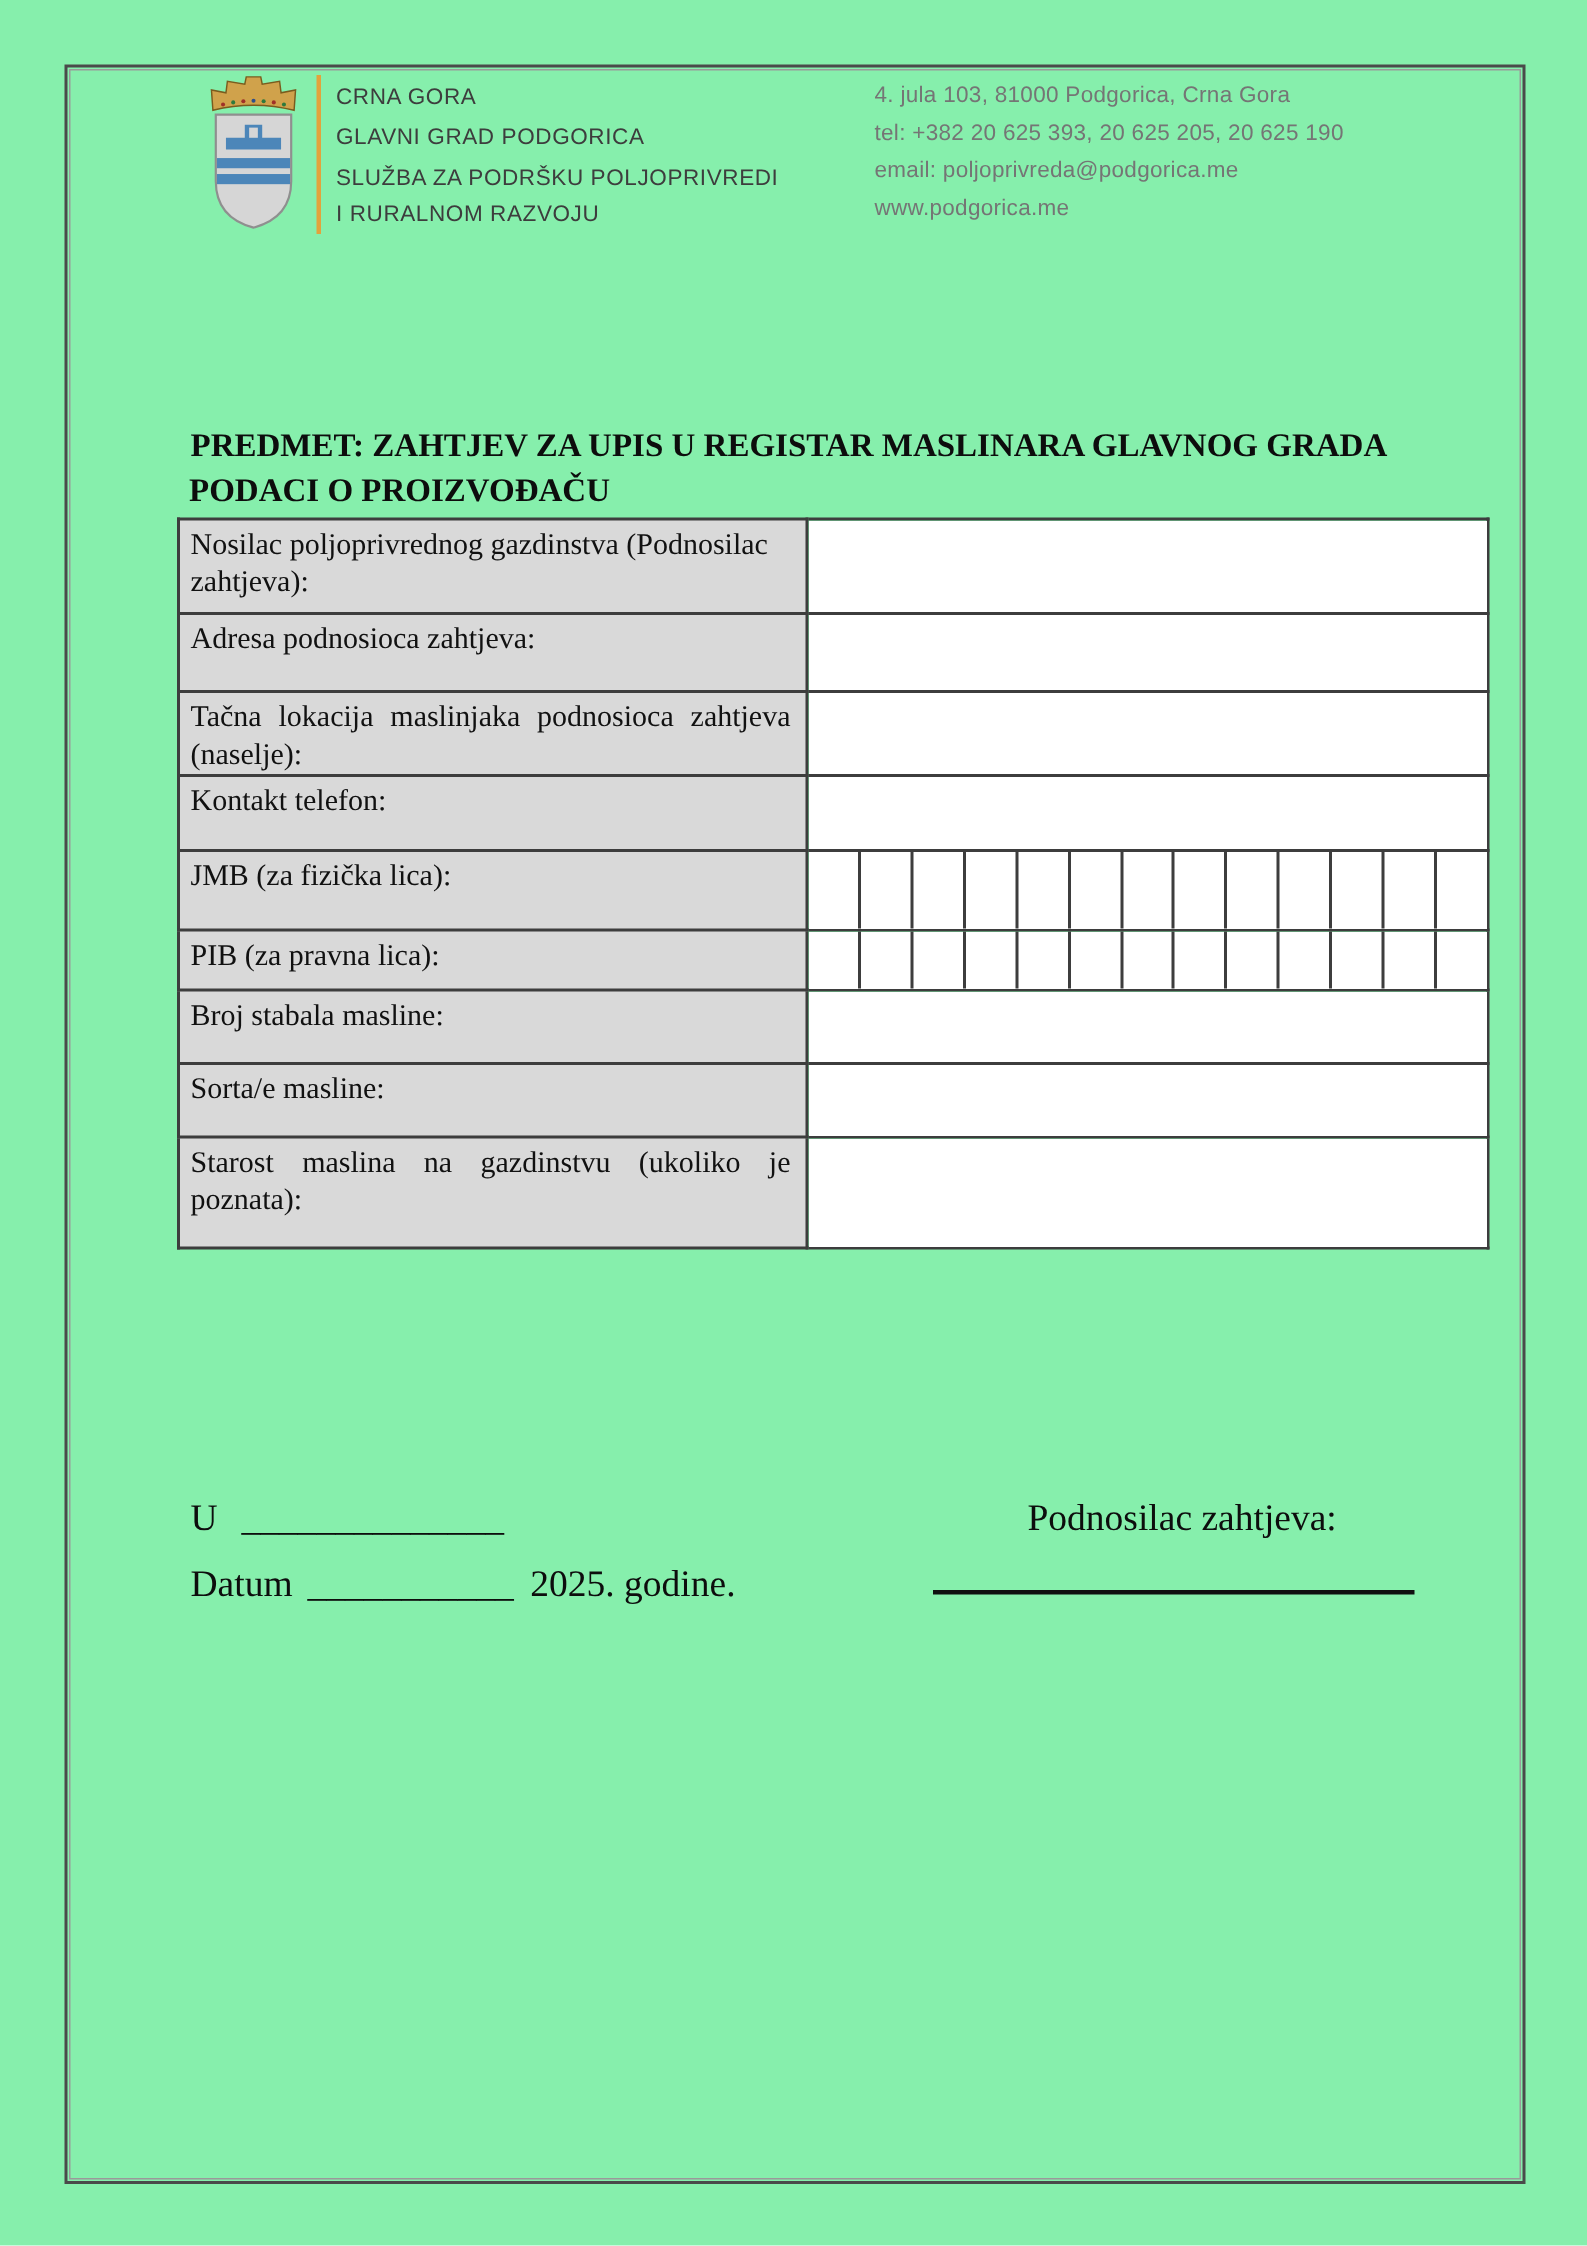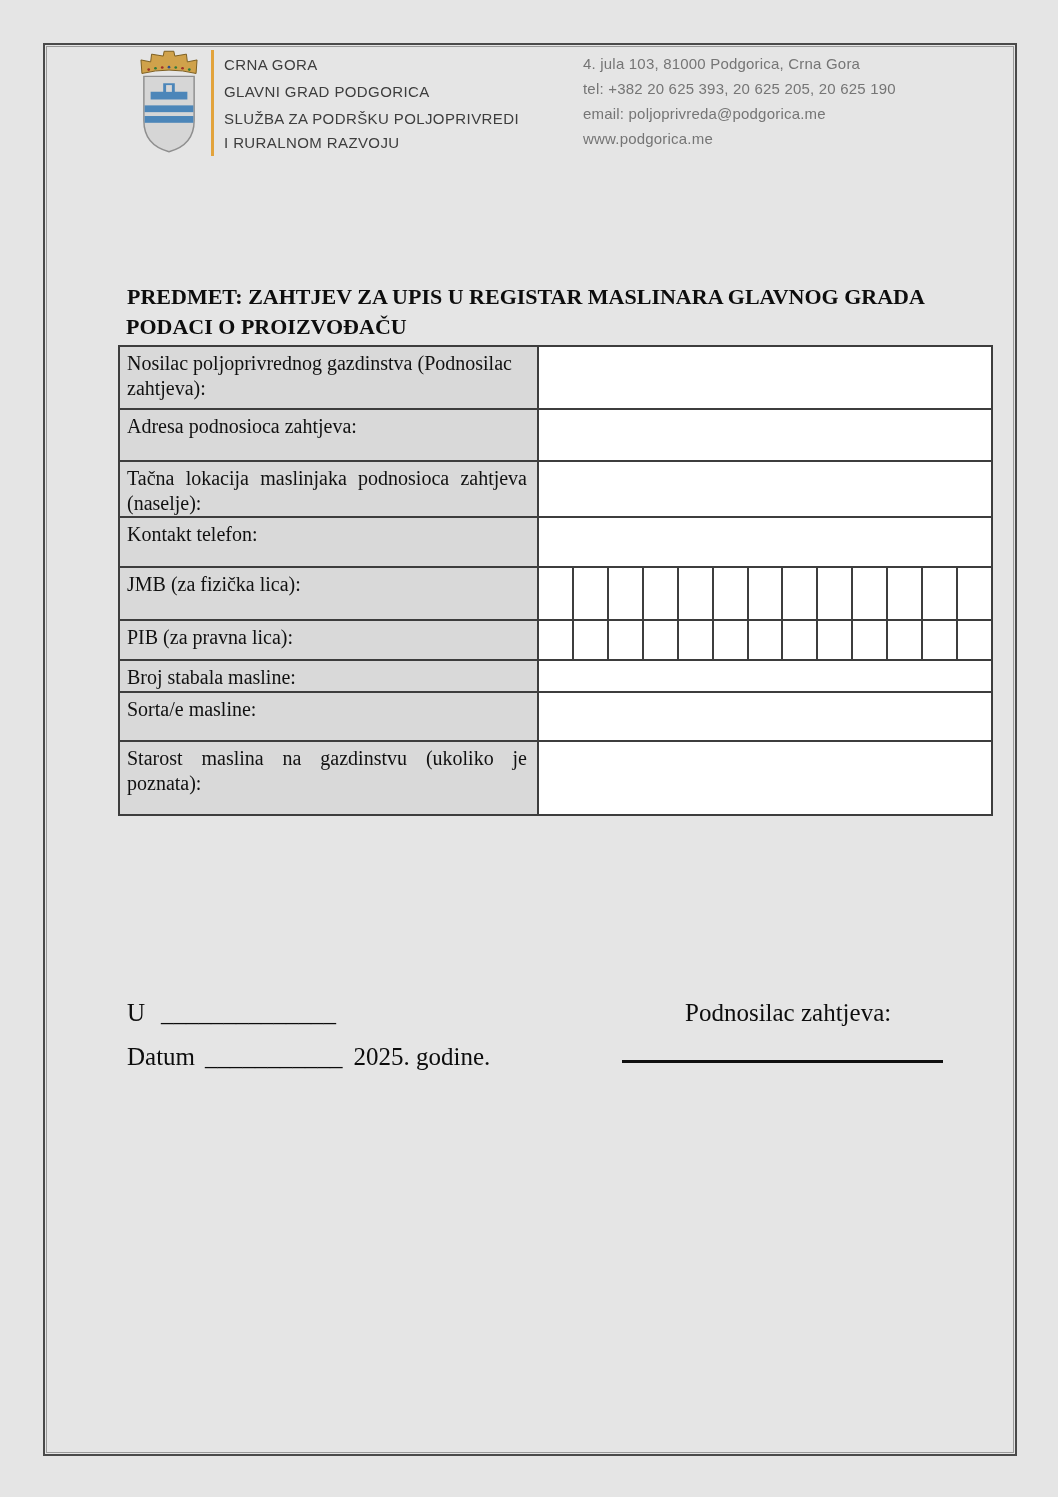--- a/index.html
+++ b/index.html
@@ -1,20 +1,20 @@
 <!DOCTYPE html>
 <html style="--crown: #d0a24b; --shield: #d6d6d6; --stripe: #4c86b9; --divider: #e2a33c; --label-bg: #d9d9d9;"><head>
 <meta charset="utf-8">
 <style>
   html, body { margin: 0; padding: 0; background: #ffffff; }
   #page {
     position: relative;
     width: 1058px;
     height: 1497px;
-    background: #e5e5e5;
+    background: #86efac;
     font-family: "Liberation Serif", serif;
     color: #111111;
     overflow: hidden;
   }
   
   #page-frame {
     position: absolute;
     left: 43px; top: 43px;
     width: 970px; height: 1409px;
     border: 2px solid #4a4a4a;
@@ -199,21 +199,21 @@
               <div class="digit-box"></div>
               <div class="digit-box"></div>
               <div class="digit-box"></div>
               <div class="digit-box"></div>
               <div class="digit-box"></div>
               <div class="digit-box"></div>
               <div class="digit-box"></div>
             </div>
           </td>
         </tr>
-        <tr style="height: 32px;">
+        <tr style="height: 49px;">
           <td class="label-cell">Broj stabala masline:</td>
           <td class="value-cell"></td>
         </tr>
         <tr style="height: 49px;">
           <td class="label-cell">Sorta/e masline:</td>
           <td class="value-cell"></td>
         </tr>
         <tr style="height: 74px;">
           <td class="label-cell justify">Starost maslina na gazdinstvu (ukoliko je poznata):</td>
           <td class="value-cell"></td>

